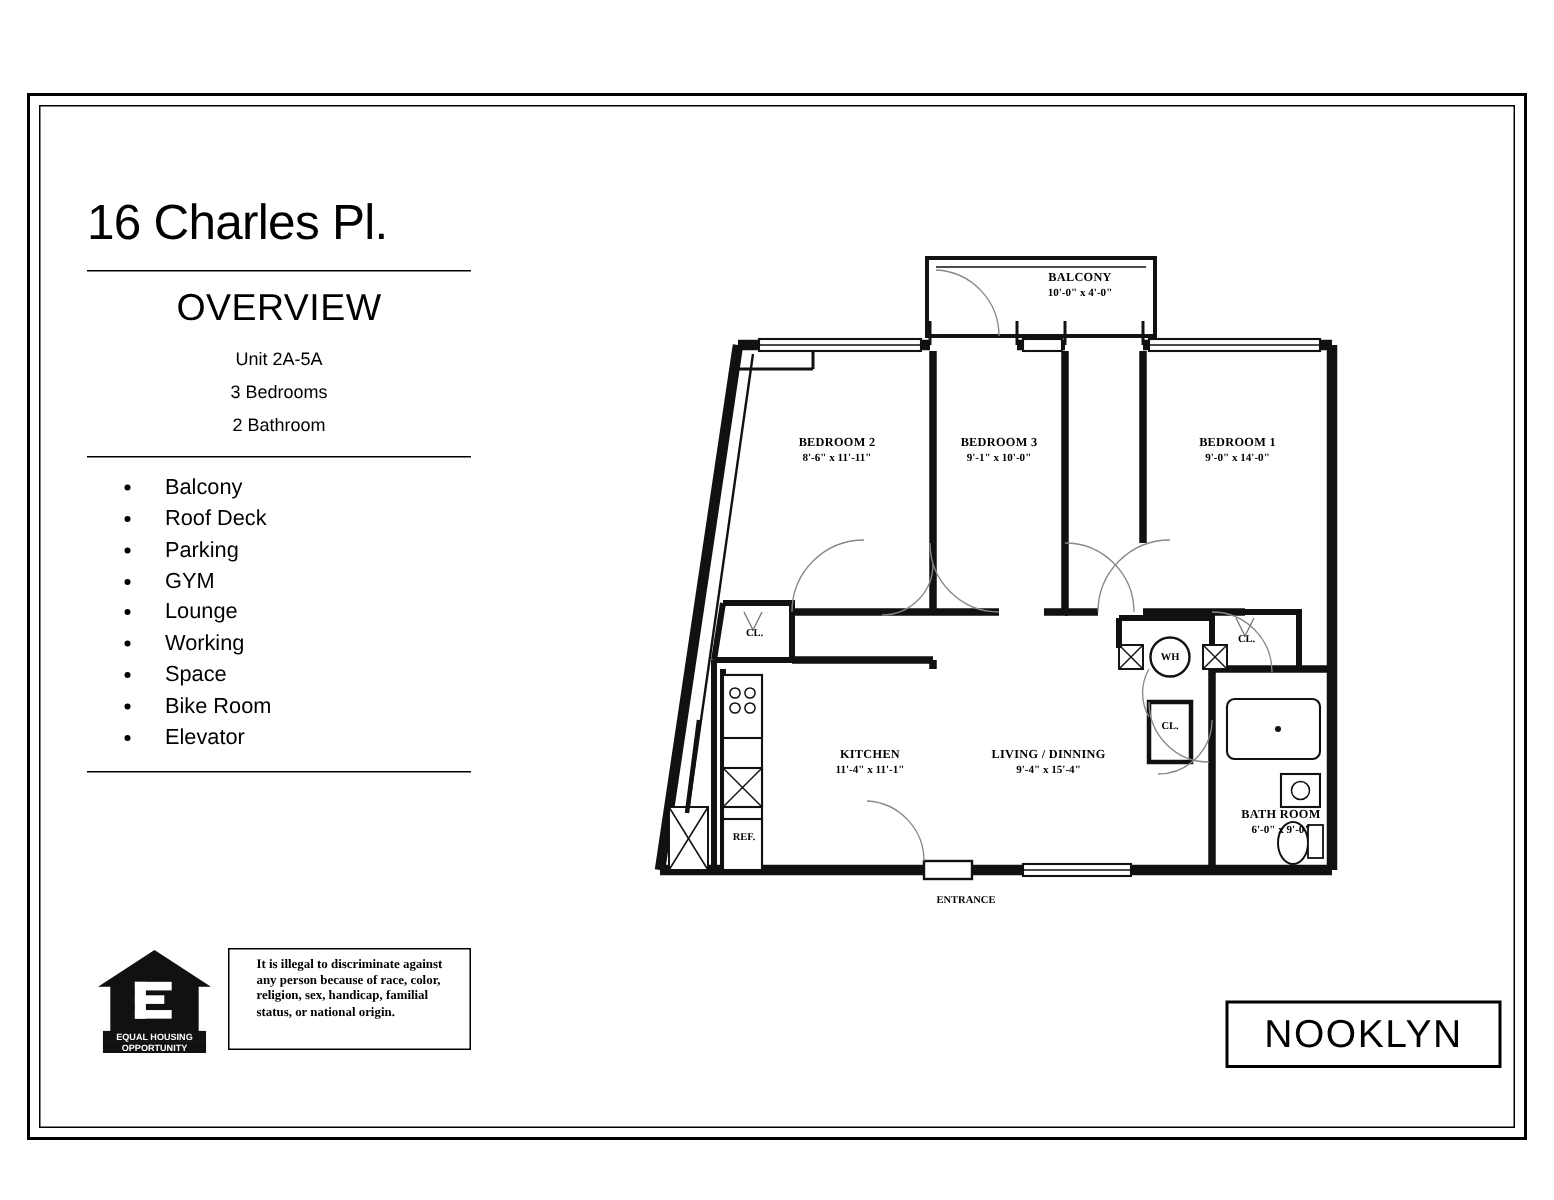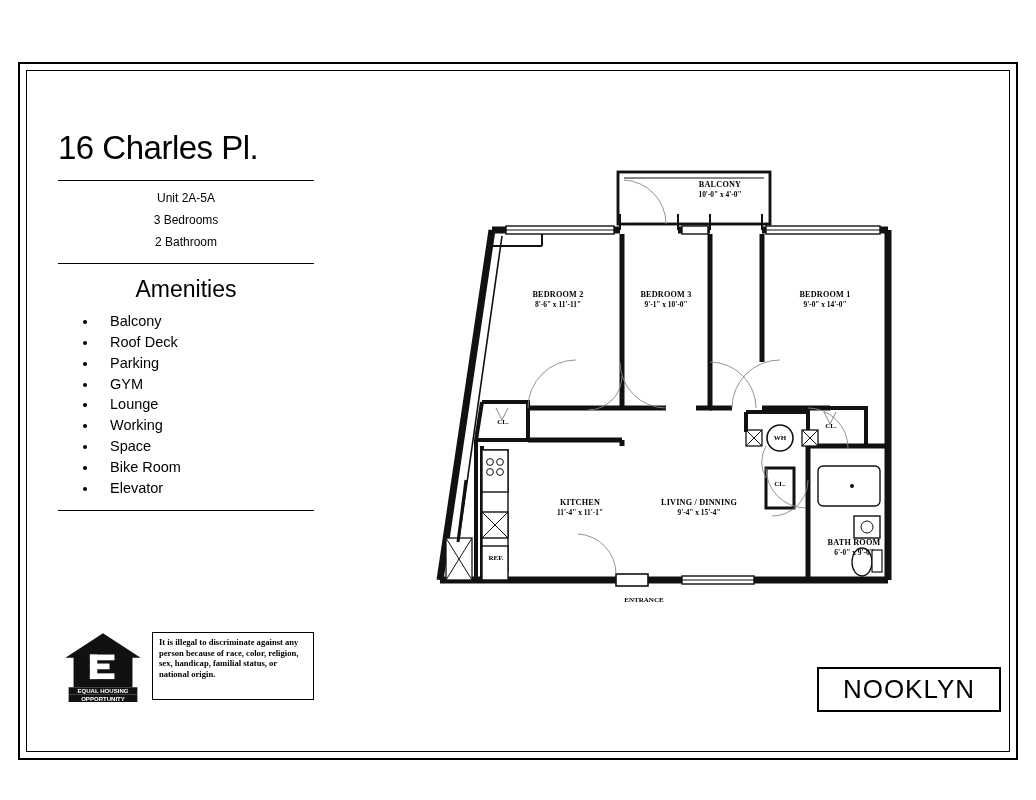--- a/index.html
+++ b/index.html
@@ -108,21 +108,21 @@
     left: 4px; top: 0;
     width: 82px; height: 72px;
   }
   .eho-text {
     position: absolute;
     left: 94px; top: 2px;
     width: 162px;
     height: 68px;
     border: 1px solid #000;
     box-sizing: border-box;
-    padding: 4px 6px;
+    padding: 4px 18px;
     font-size: 8.6px;
     line-height: 10.6px;
     font-family: "Liberation Serif", serif;
     font-weight: bold;
     color: #000;
   }
 
   
   .brand {
     position: absolute;
@@ -182,25 +182,25 @@
 <body>
 
 <div id="sheet">
 
   <div class="frame-outer"></div>
   <div class="frame-inner"></div>
 
   <div class="info-panel">
     <h1 class="title">16 Charles Pl.</h1>
     <div class="rule"></div>
+    <div class="overview-head">OVERVIEW</div>
     <div class="ov-line">Unit 2A-5A</div>
     <div class="ov-line">3 Bedrooms</div>
     <div class="ov-line">2 Bathroom</div>
     <div class="rule" style="margin-top:14px;"></div>
-    <div class="amen-head">Amenities</div>
     <ul class="amen">
       <li>Balcony</li>
       <li>Roof Deck</li>
       <li>Parking</li>
       <li>GYM</li>
       <li>Lounge</li>
       <li>Working</li>
       <li>Space</li>
       <li>Bike Room</li>
       <li>Elevator</li>

